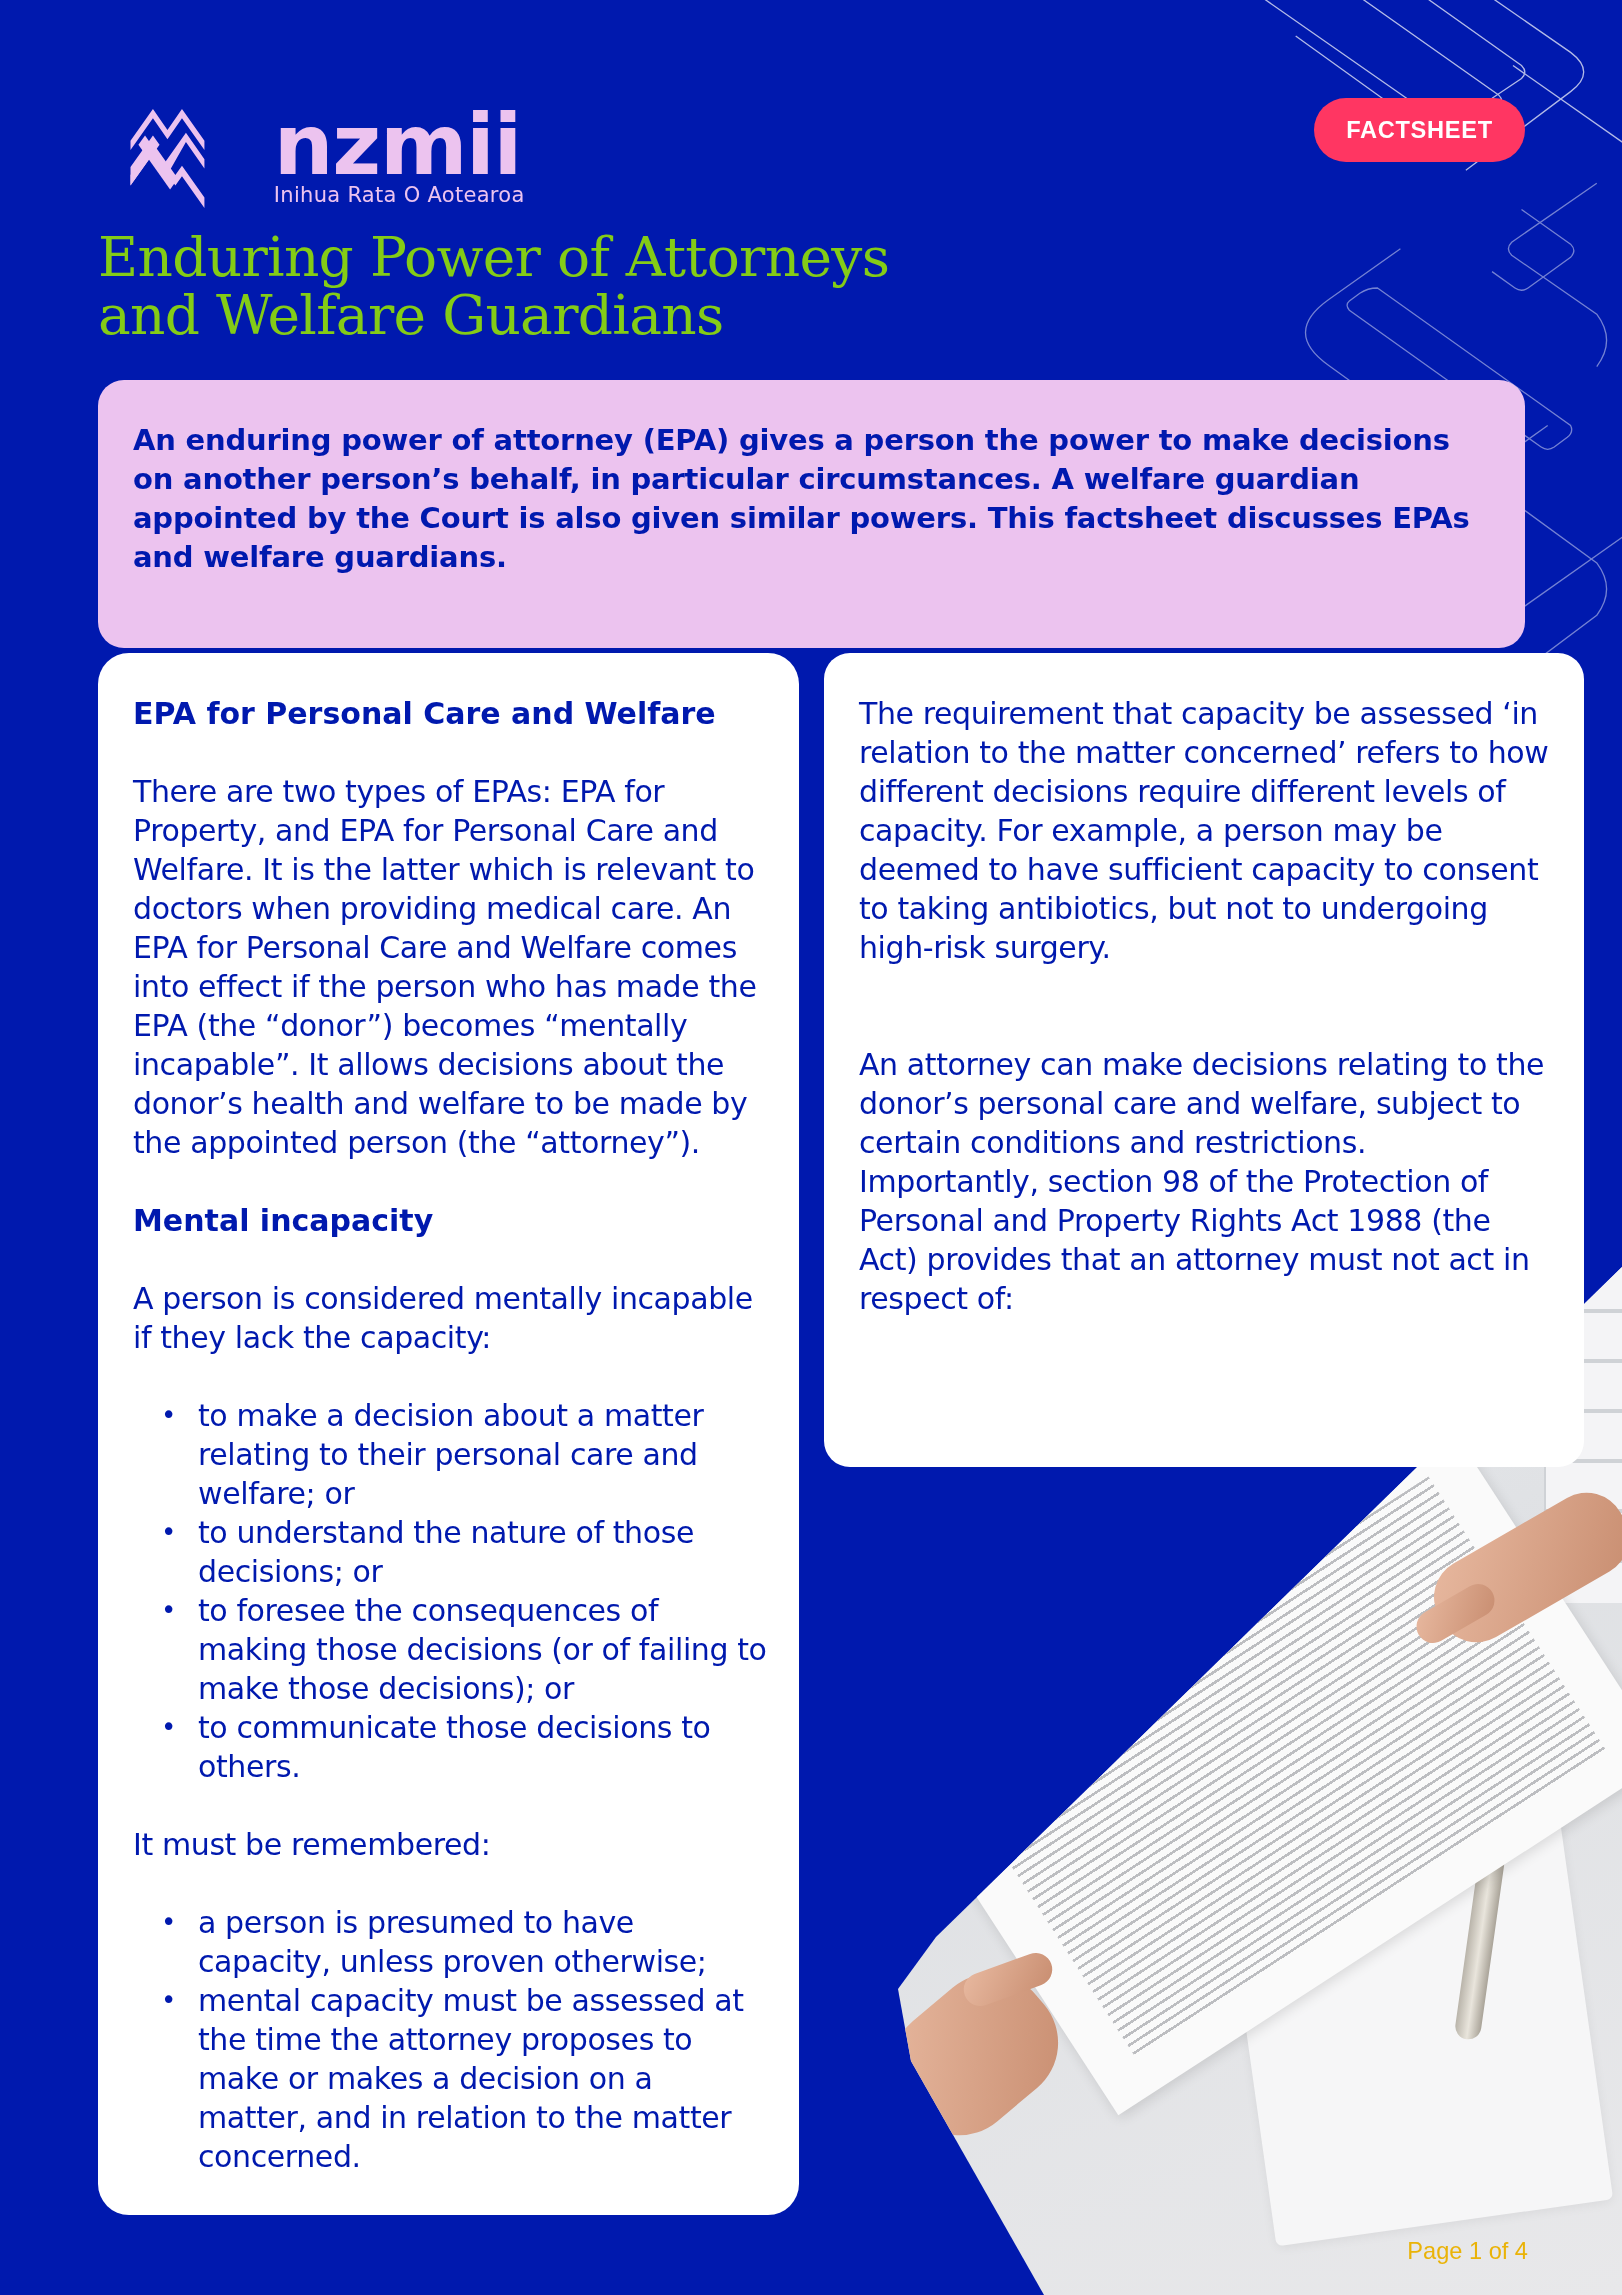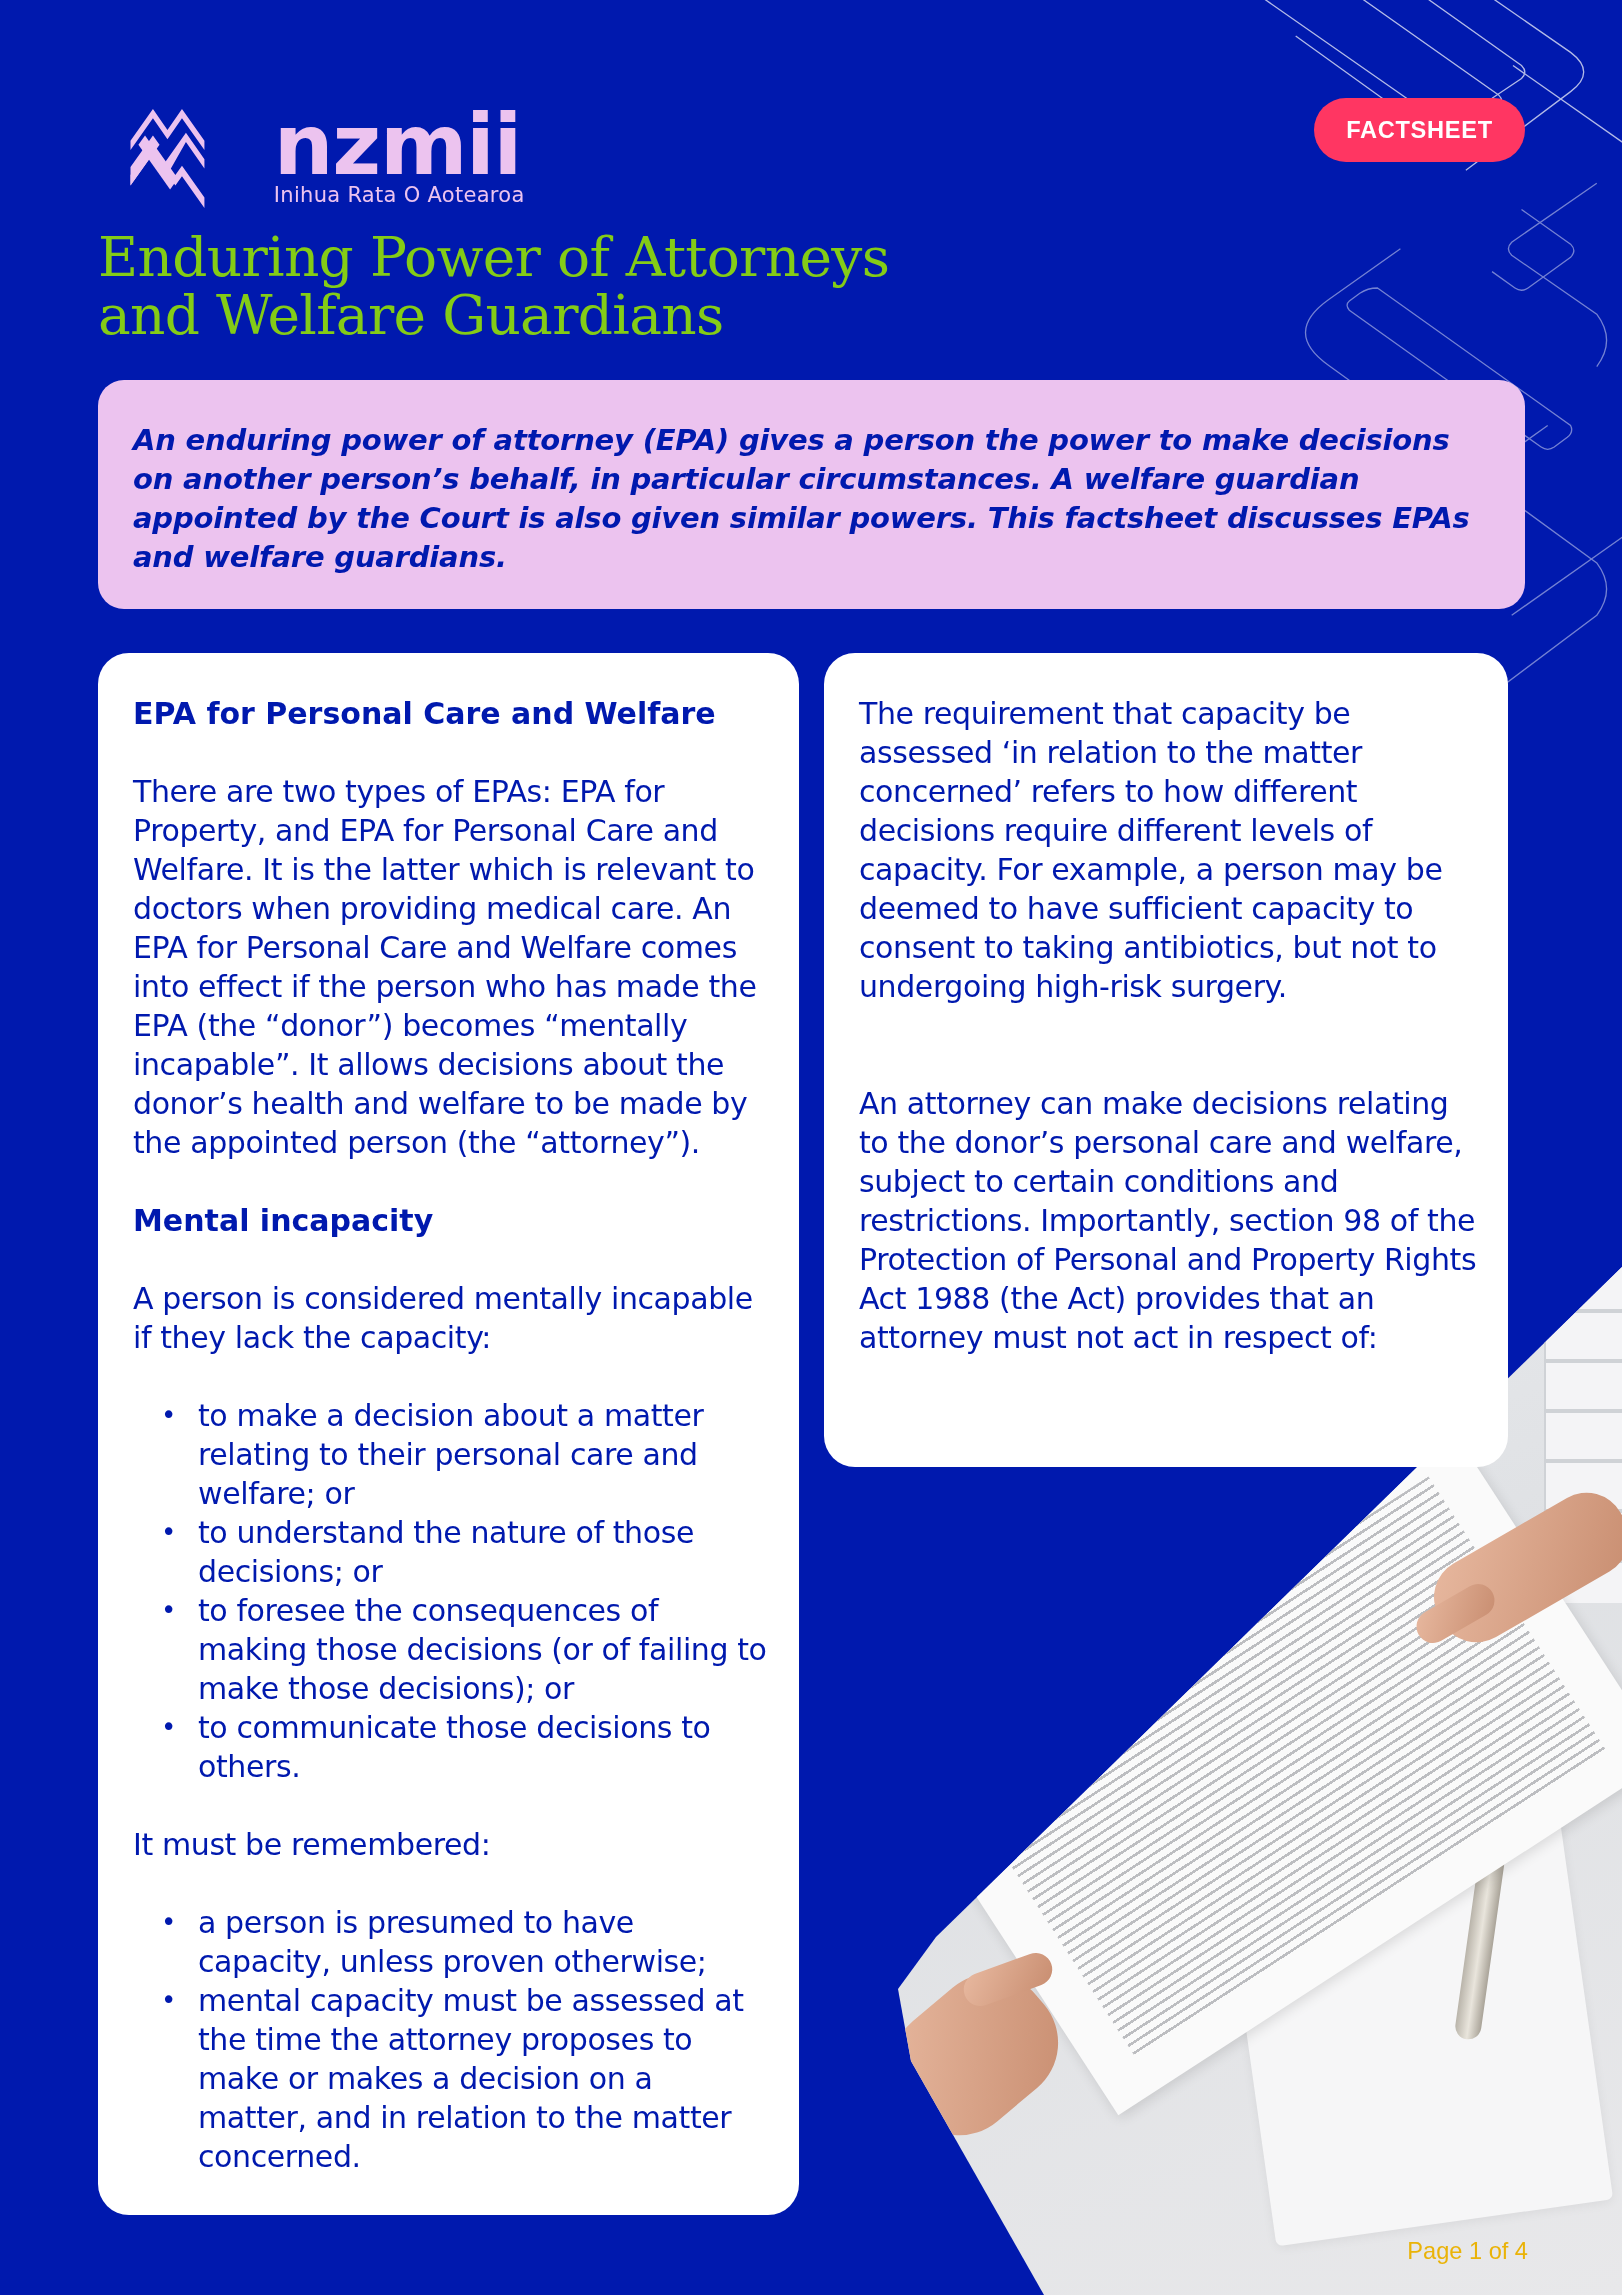--- a/index.html
+++ b/index.html
@@ -29,33 +29,33 @@
       display: flex; align-items: center; justify-content: center;
       font-family: "Liberation Sans", sans-serif; font-weight: bold; font-size: 23.6px;
       letter-spacing: 0.7px;
     }
     .title {
       position: absolute; left: 98px; top: 228px; width: 982px;
       font-family: "DejaVu Serif", serif; font-weight: normal; color: #84cc16;
       font-size: 55px; line-height: 58px; letter-spacing: -0.7px;
     }
     .intro {
-      position: absolute; left: 98px; top: 380px; width: 1427px; height: 229px;
-      background: #ecc3ef; border-radius: 26px; padding: 41px 34px 0 35px; font-style: italic;
+      position: absolute; left: 98px; top: 380px; width: 1427px; height: 268px;
+      background: #ecc3ef; border-radius: 26px; padding: 41px 34px 0 35px;
     }
     .intro p {
       font-family: "DejaVu Sans", sans-serif; font-weight: bold; color: #0019ae;
       font-size: 29px; line-height: 39px; letter-spacing: -0.2px;
     }
     .card {
       position: absolute; background: #fff; border-radius: 31px;
       padding: 41px 31px 0 35px;
     }
     .card.left { left: 98px; top: 653px; width: 701px; height: 1562px; }
-    .card.right { left: 824px; top: 653px; width: 684px; height: 814px; }
+    .card.right { left: 824px; top: 653px; width: 760px; height: 814px; border-radius: 26px; }
     .card h2 {
       font-family: "DejaVu Sans", sans-serif; font-weight: bold;
       font-size: 30px; line-height: 39px; color: #0019ae;
     }
     .card p {
       font-family: "DejaVu Sans", sans-serif; font-size: 30px; line-height: 39px;
       color: #0019ae; letter-spacing: -0.4px;
     }
     .gap { height: 39px; }
     .card ul { list-style: none; padding-left: 65px; }

